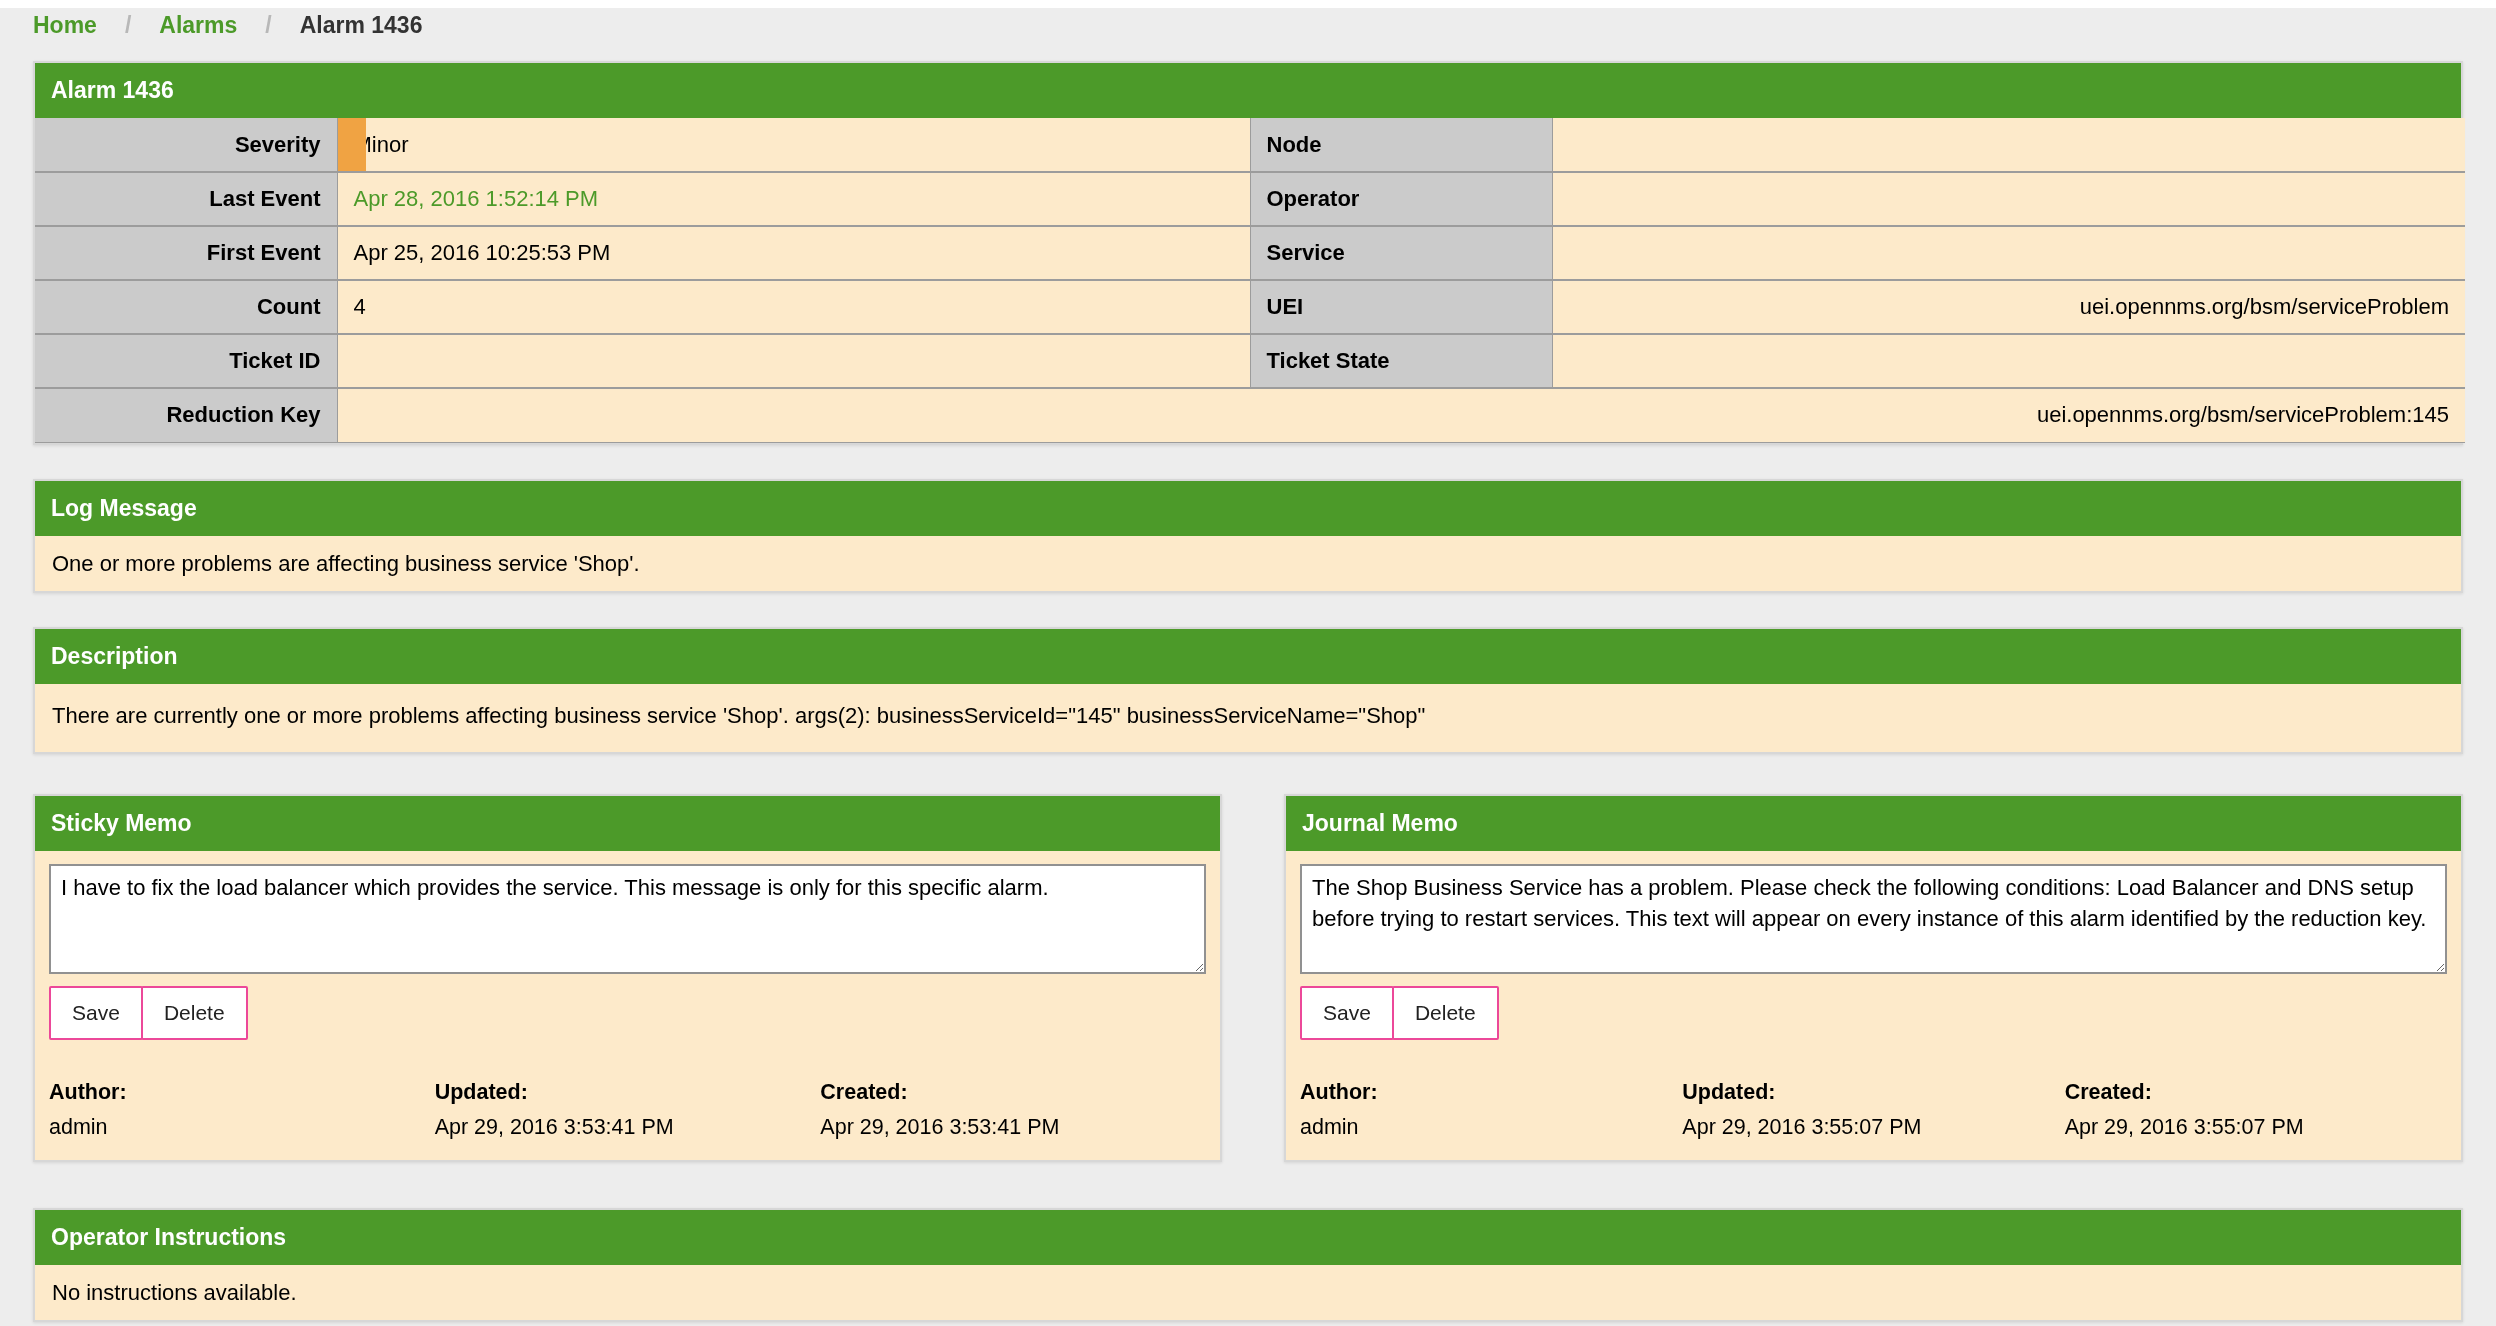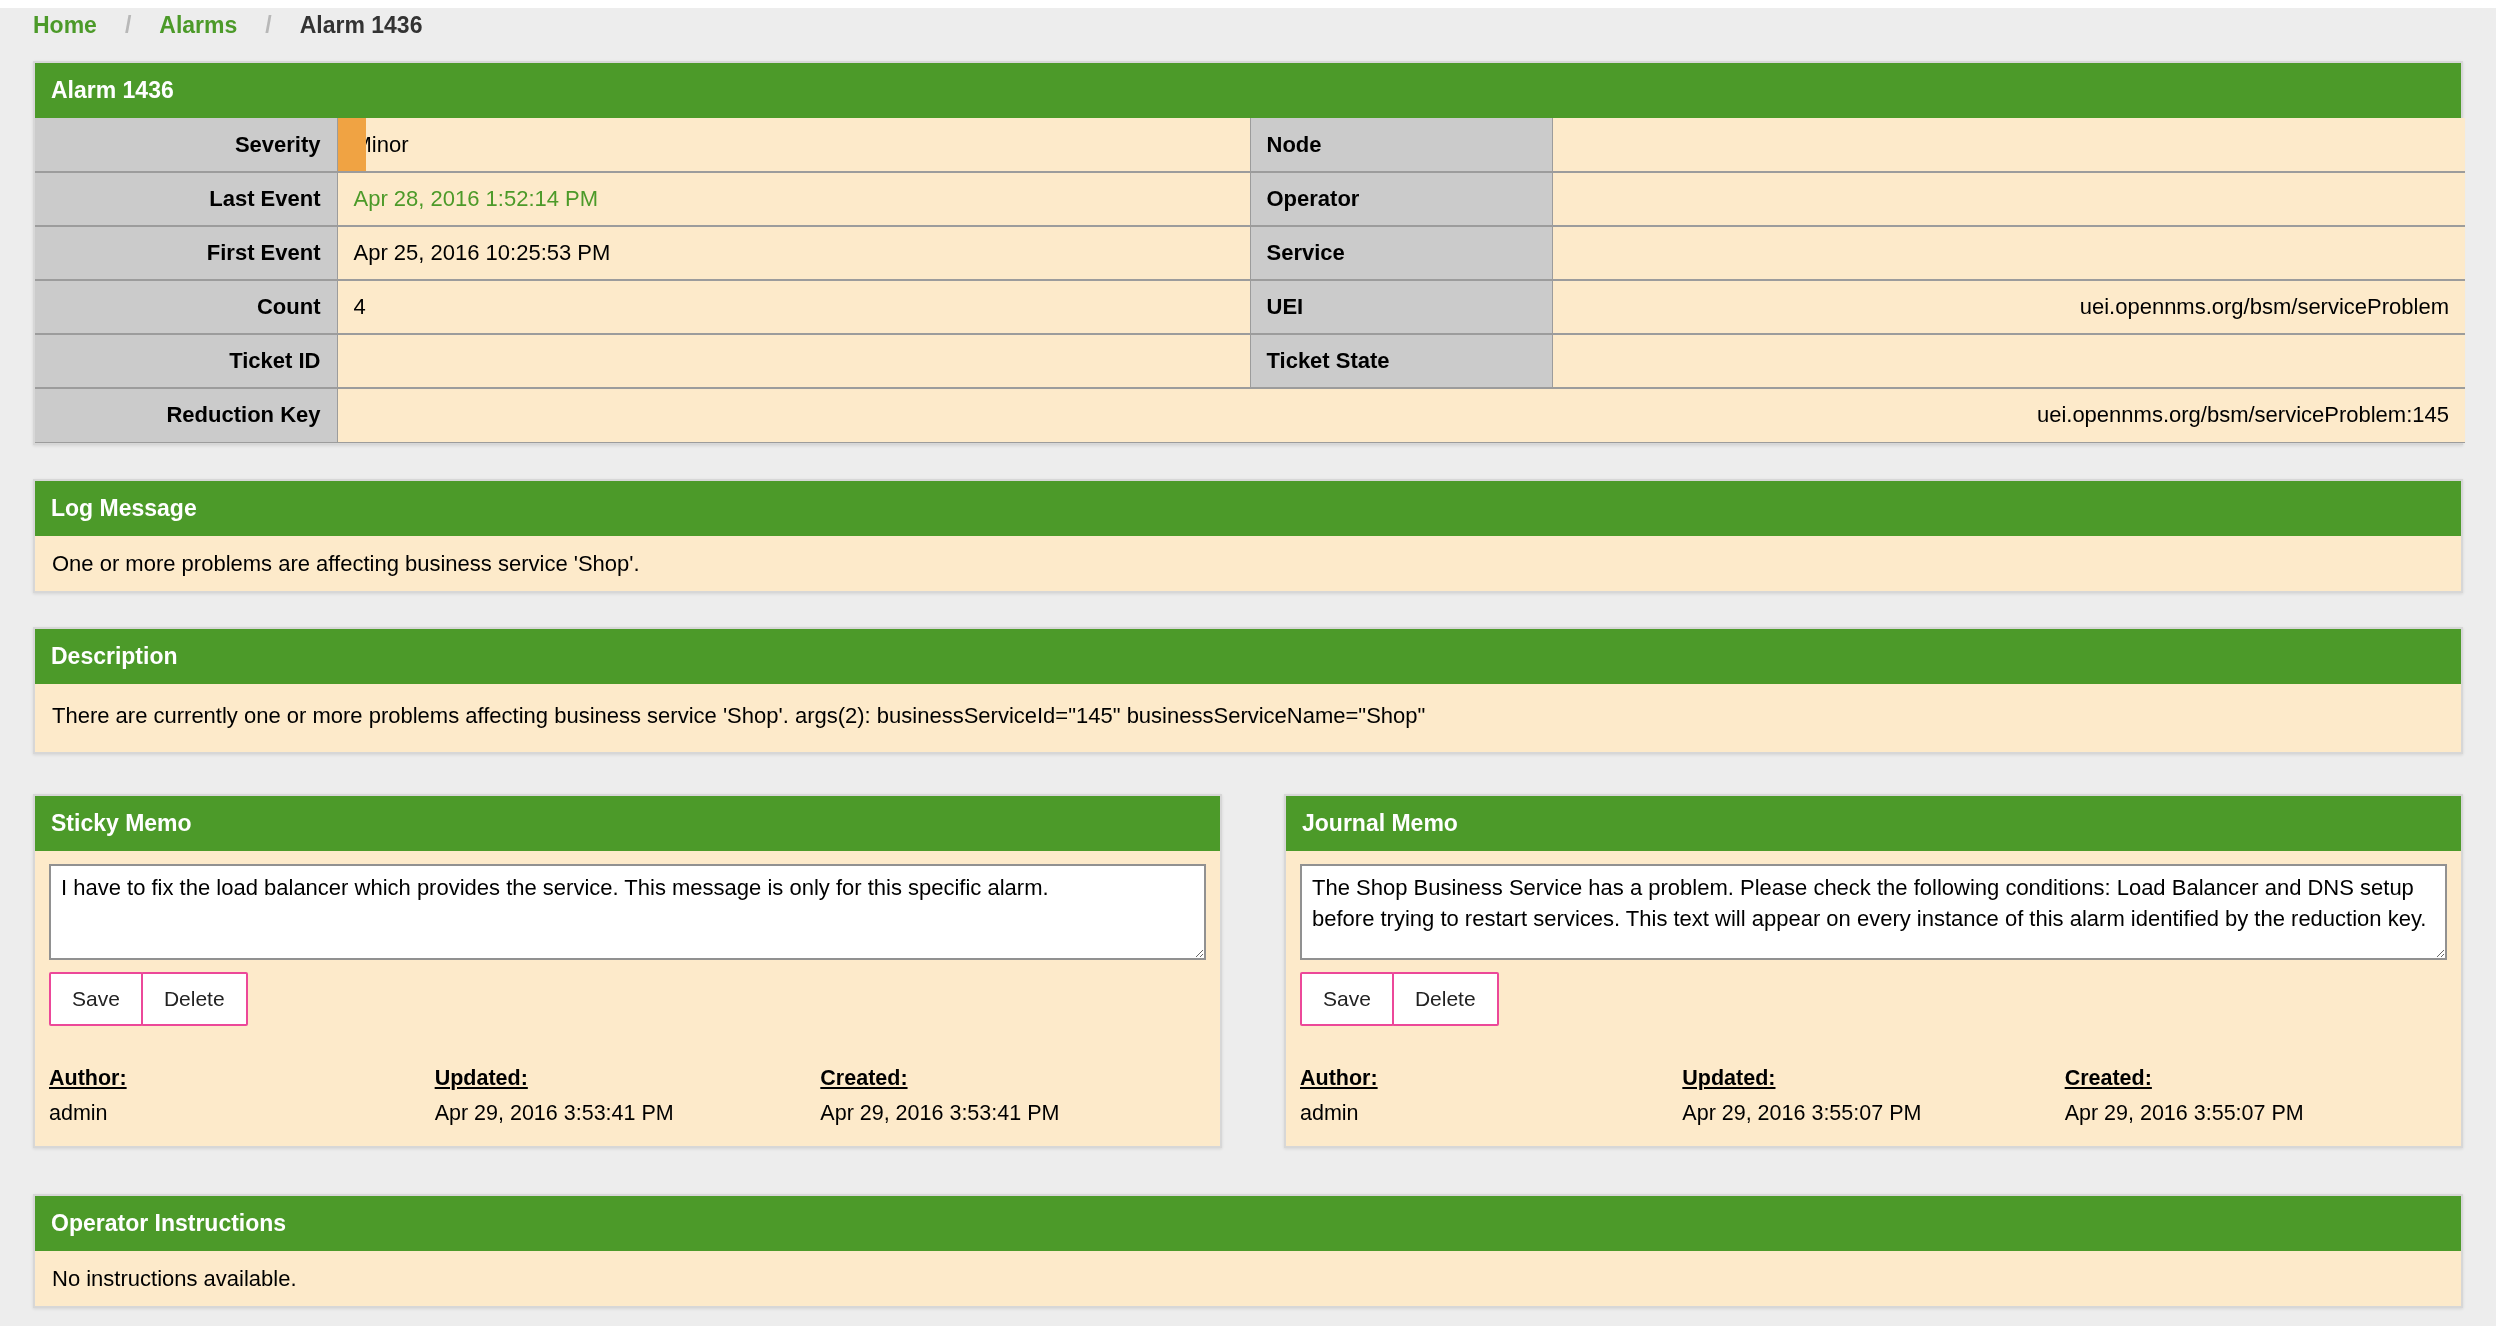--- a/index.html
+++ b/index.html
@@ -54,35 +54,35 @@
   td.severity-cell{position:relative;padding-left:56px;}
   .severity-bar{position:absolute;left:0;top:0;bottom:0;width:28px;background:var(--severity-minor-orange);}
   .green-link{color:var(--accent-green);cursor:pointer;}
   .section{margin-top:34px;}
   .desc-body{padding:18px 17px 22px 17px;}
   .memo-row{margin-top:40px;display:flex;gap:62px;align-items:flex-start;}
   .memo-panel-left{width:1189px;flex:0 0 auto;}
   .memo-panel-right{flex:1 1 auto;}
   .memo-body{padding:13px 14px 20px 14px;}
   .memo-textarea{
-    display:block;width:100%;height:96px;
+    display:block;width:100%;height:110px;
     border:2px solid #919191;background:#fff;color:#000;
     font-family:"Liberation Sans","DejaVu Sans",sans-serif;
     font-size:22px;line-height:1.45;padding:6px 10px;
     resize:both;outline:none;
   }
   .btn-group{margin-top:12px;display:inline-flex;}
   .memo-btn{
     background:#fff;border:2px solid #ec4899;color:#222;
     font-family:inherit;font-size:21px;
     padding:13px 21px;cursor:pointer;border-radius:2px;
   }
   .memo-btn + .memo-btn{margin-left:-2px;}
   .memo-meta{margin-top:40px;display:grid;grid-template-columns:1fr 1fr 1fr;row-gap:10px;font-size:21.5px;}
-  .meta-label{font-weight:bold;text-decoration:underline;}
+  .meta-label{font-weight:bold;}
   .meta-value{font-weight:normal;}
   .operator-panel{margin-top:46px;}
 </style>
 </head>
 <body>
 
 <div class="top-strip"></div>
 
 <div class="breadcrumb">
   <span class="crumb-link">Home</span>

